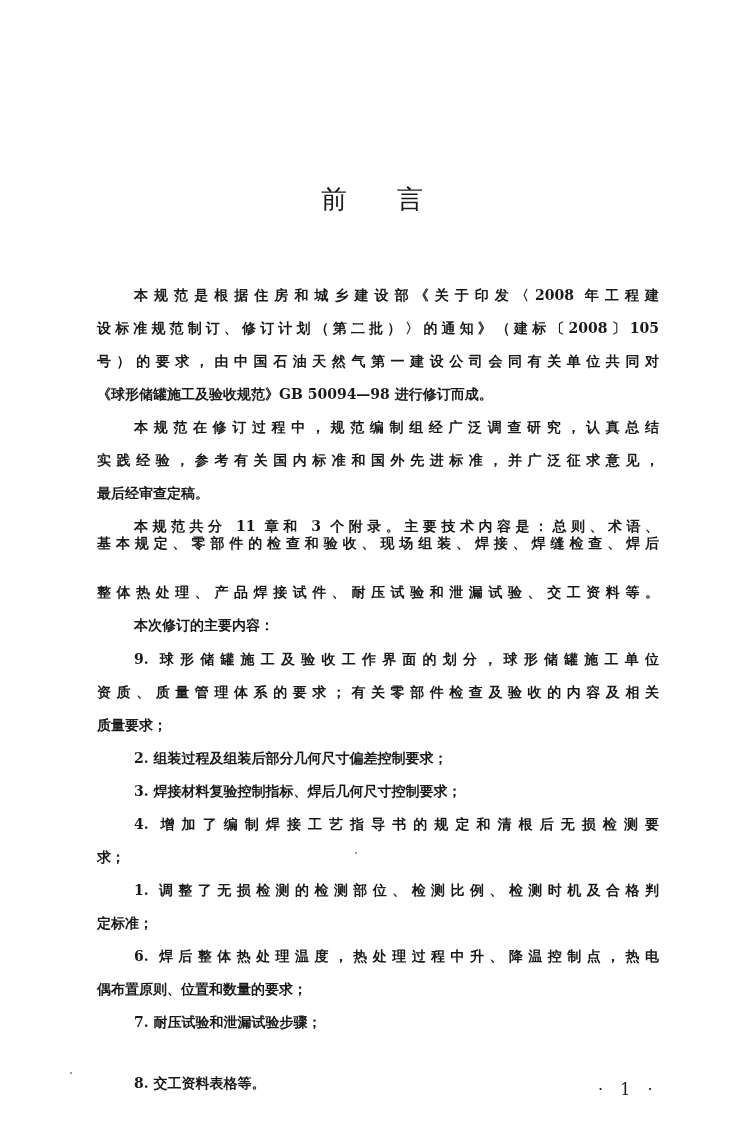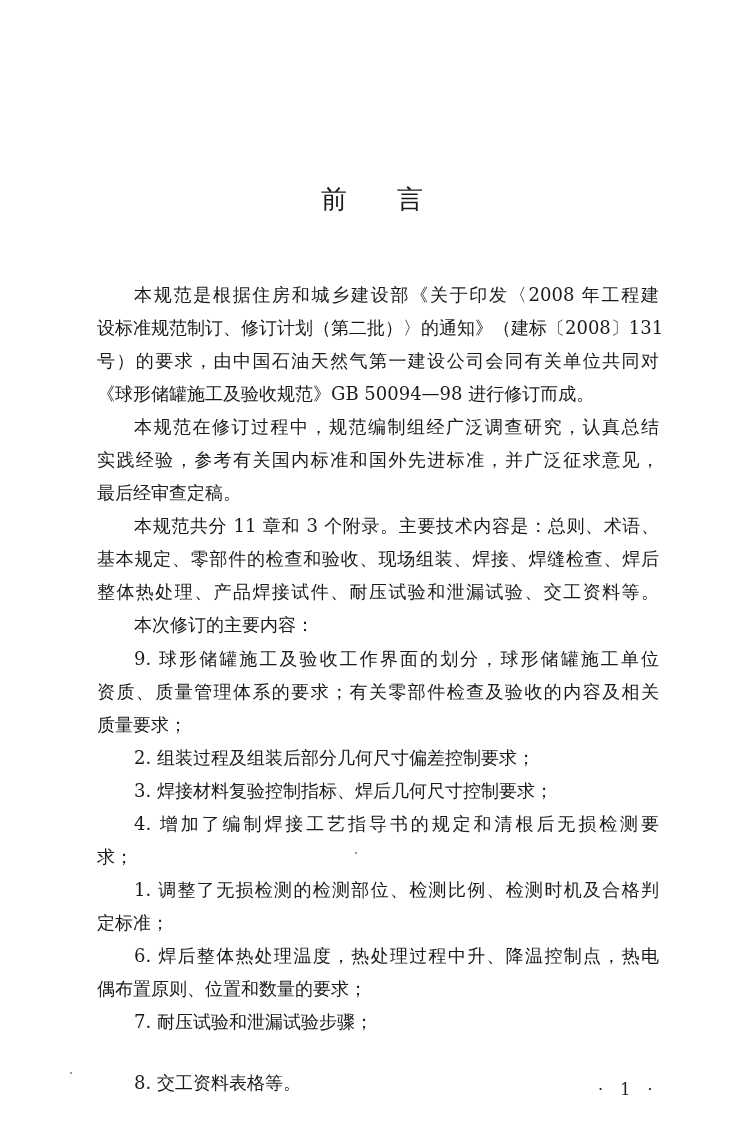--- a/index.html
+++ b/index.html
@@ -2,44 +2,44 @@
 <html><head>
   <meta charset="utf-8">
   <style>
     html, body { margin: 0; padding: 0; background: #ffffff; }
     body { width: 744px; height: 1122px; position: relative; overflow: hidden;
            font-family: "DejaVu Serif", "Liberation Serif", serif; color: #1a1a1a; }
     .title { position: absolute; top: 182px; left: 0; width: 744px; text-align: center;
              font-family: "DejaVu Sans", "Liberation Sans", sans-serif; font-size: 26px; font-weight: normal; letter-spacing: 0; }
     .title span { display: inline-block; }
     .title .gap { width: 50px; }
-    .line { position: absolute; left: 97px; width: 562px; font-size: 18px; line-height: 22px;
-            white-space: nowrap; text-align: justify; text-align-last: justify; }
+    .line { position: absolute; left: 97px; width: 562px; font-size: 14px; line-height: 22px;
+            white-space: nowrap; text-align: justify; text-align-last: justify; font-weight: bold; }
     .line.short { text-align-last: left; }
     .line.indent { left: 134px; width: 525px; }
     .pagenum { position: absolute; top: 1024px; left: 598px; font-size: 16px; letter-spacing: 6px; }
     .dot { position: absolute; width: 2px; height: 2px; background: #999; }
   </style>
 </head>
 <body>
 
 <div class="title">
   <span>前</span><span class="gap"></span><span>言</span>
 </div>
 
 <div>
   <div class="line indent" style="top:284px">本规范是根据住房和城乡建设部《关于印发〈2008 年工程建</div>
-  <div class="line" style="top:317px">设标准规范制订、修订计划（第二批）〉的通知》（建标〔2008〕131</div>
+  <div class="line" style="top:317px">设标准规范制订、修订计划（第二批）〉的通知》（建标〔2008〕105</div>
   <div class="line" style="top:350px">号）的要求，由中国石油天然气第一建设公司会同有关单位共同对</div>
   <div class="line short" style="top:383px">《球形储罐施工及验收规范》GB 50094—98 进行修订而成。</div>
   <div class="line indent" style="top:416px">本规范在修订过程中，规范编制组经广泛调查研究，认真总结</div>
   <div class="line" style="top:449px">实践经验，参考有关国内标准和国外先进标准，并广泛征求意见，</div>
   <div class="line short" style="top:482px">最后经审查定稿。</div>
   <div class="line indent" style="top:515px">本规范共分 11 章和 3 个附录。主要技术内容是：总则、术语、</div>
-  <div class="line" style="top:548px">基本规定、零部件的检查和验收、现场组装、焊接、焊缝检查、焊后</div>
+  <div class="line" style="top:532px">基本规定、零部件的检查和验收、现场组装、焊接、焊缝检查、焊后</div>
   <div class="line" style="top:581px">整体热处理、产品焊接试件、耐压试验和泄漏试验、交工资料等。</div>
   <div class="line indent short" style="top:614px">本次修订的主要内容：</div>
   <div class="line indent" style="top:648px">9. 球形储罐施工及验收工作界面的划分，球形储罐施工单位</div>
   <div class="line" style="top:681px">资质、质量管理体系的要求；有关零部件检查及验收的内容及相关</div>
   <div class="line short" style="top:714px">质量要求；</div>
   <div class="line indent short" style="top:747px">2. 组装过程及组装后部分几何尺寸偏差控制要求；</div>
   <div class="line indent short" style="top:780px">3. 焊接材料复验控制指标、焊后几何尺寸控制要求；</div>
   <div class="line indent" style="top:813px">4. 增加了编制焊接工艺指导书的规定和清根后无损检测要</div>
   <div class="line short" style="top:846px">求；</div>
   <div class="line indent" style="top:879px">1. 调整了无损检测的检测部位、检测比例、检测时机及合格判</div>

